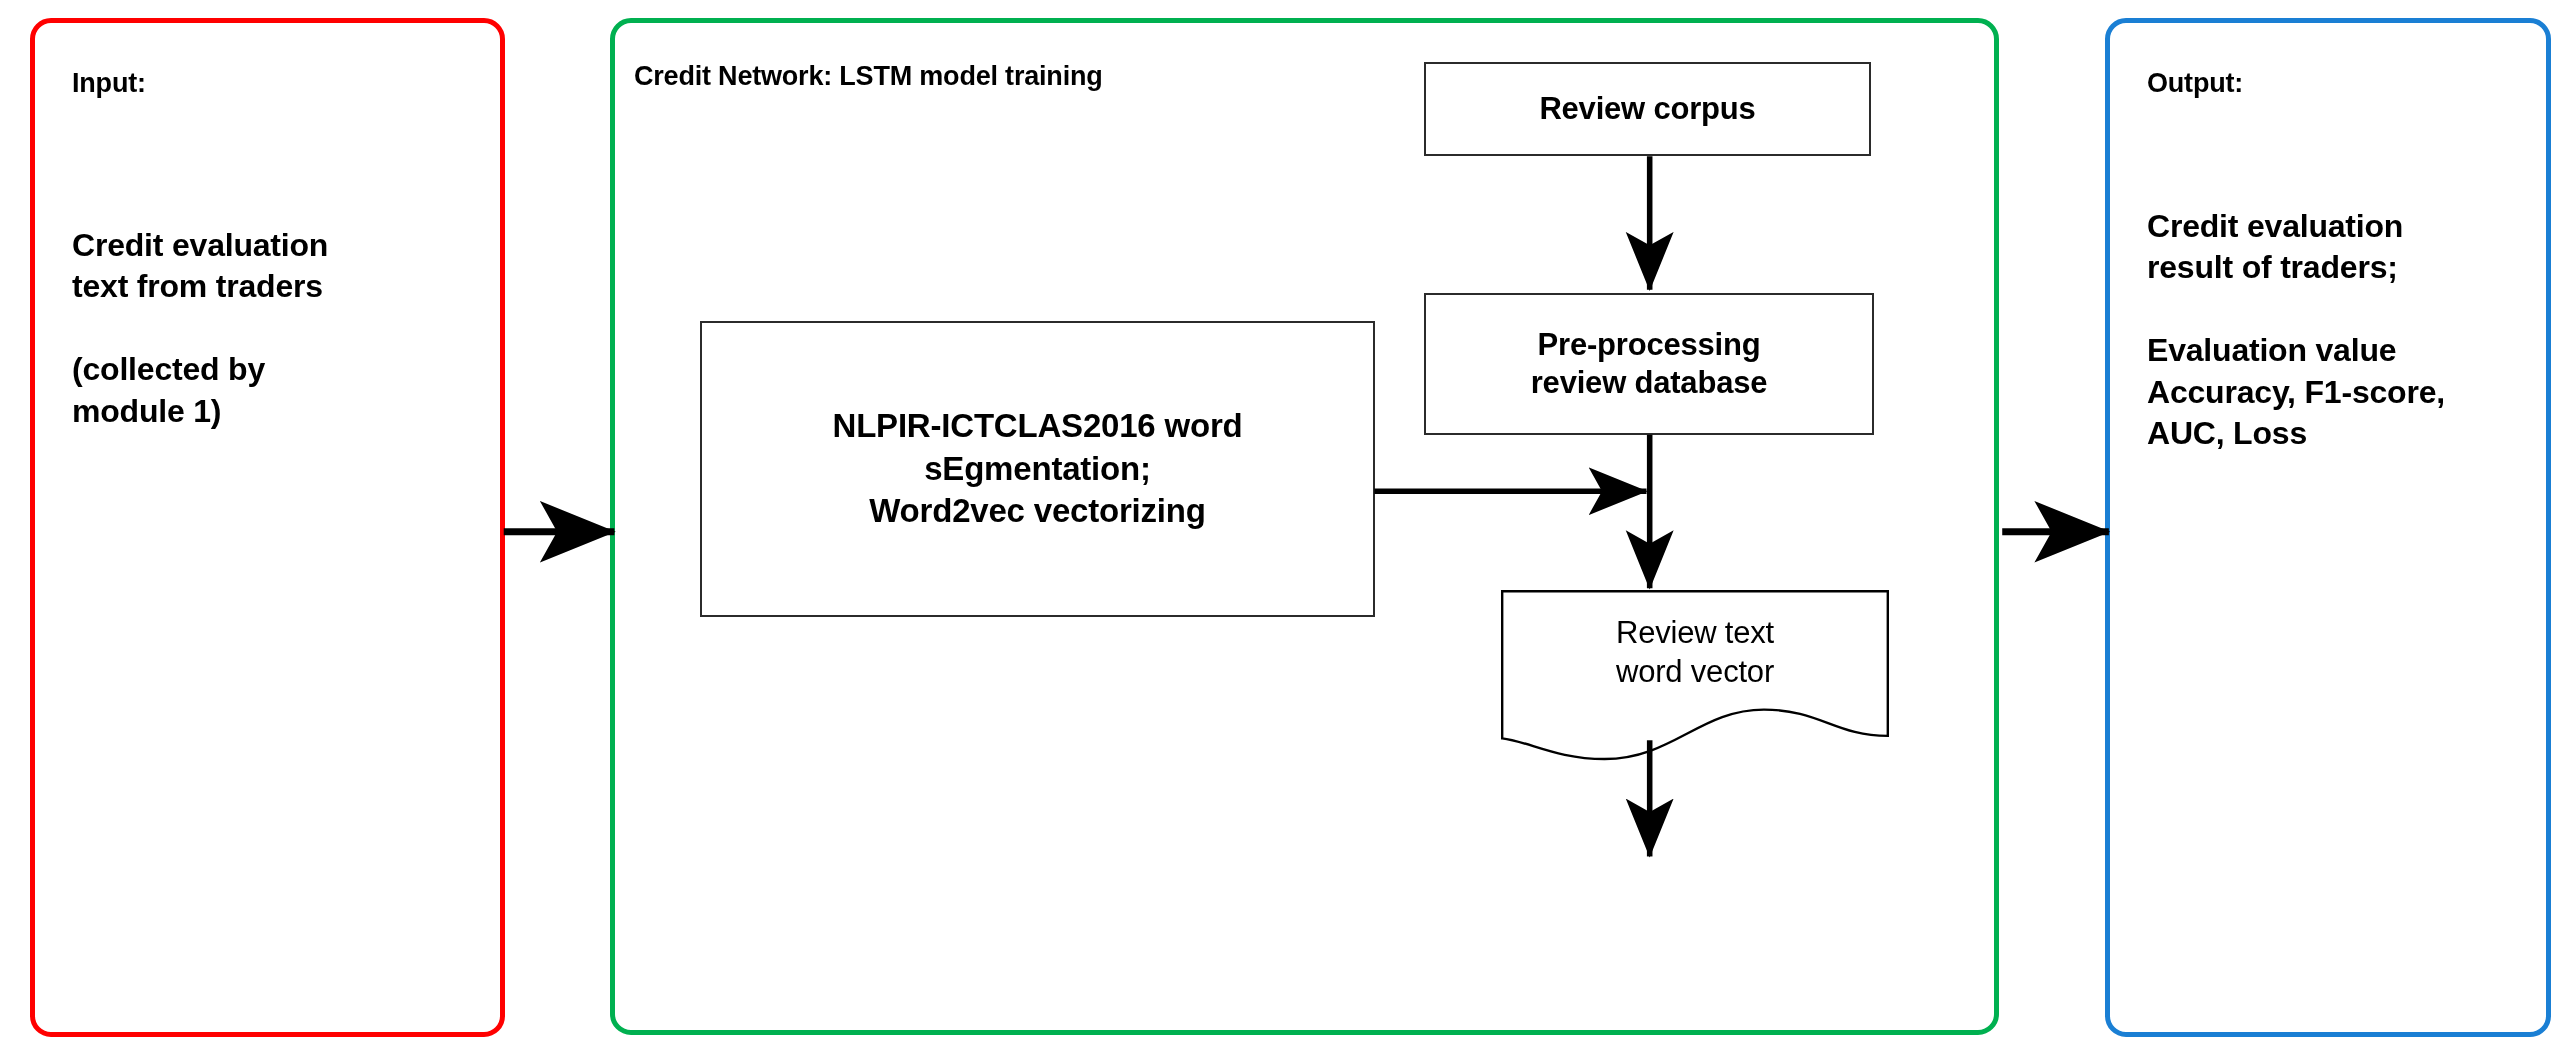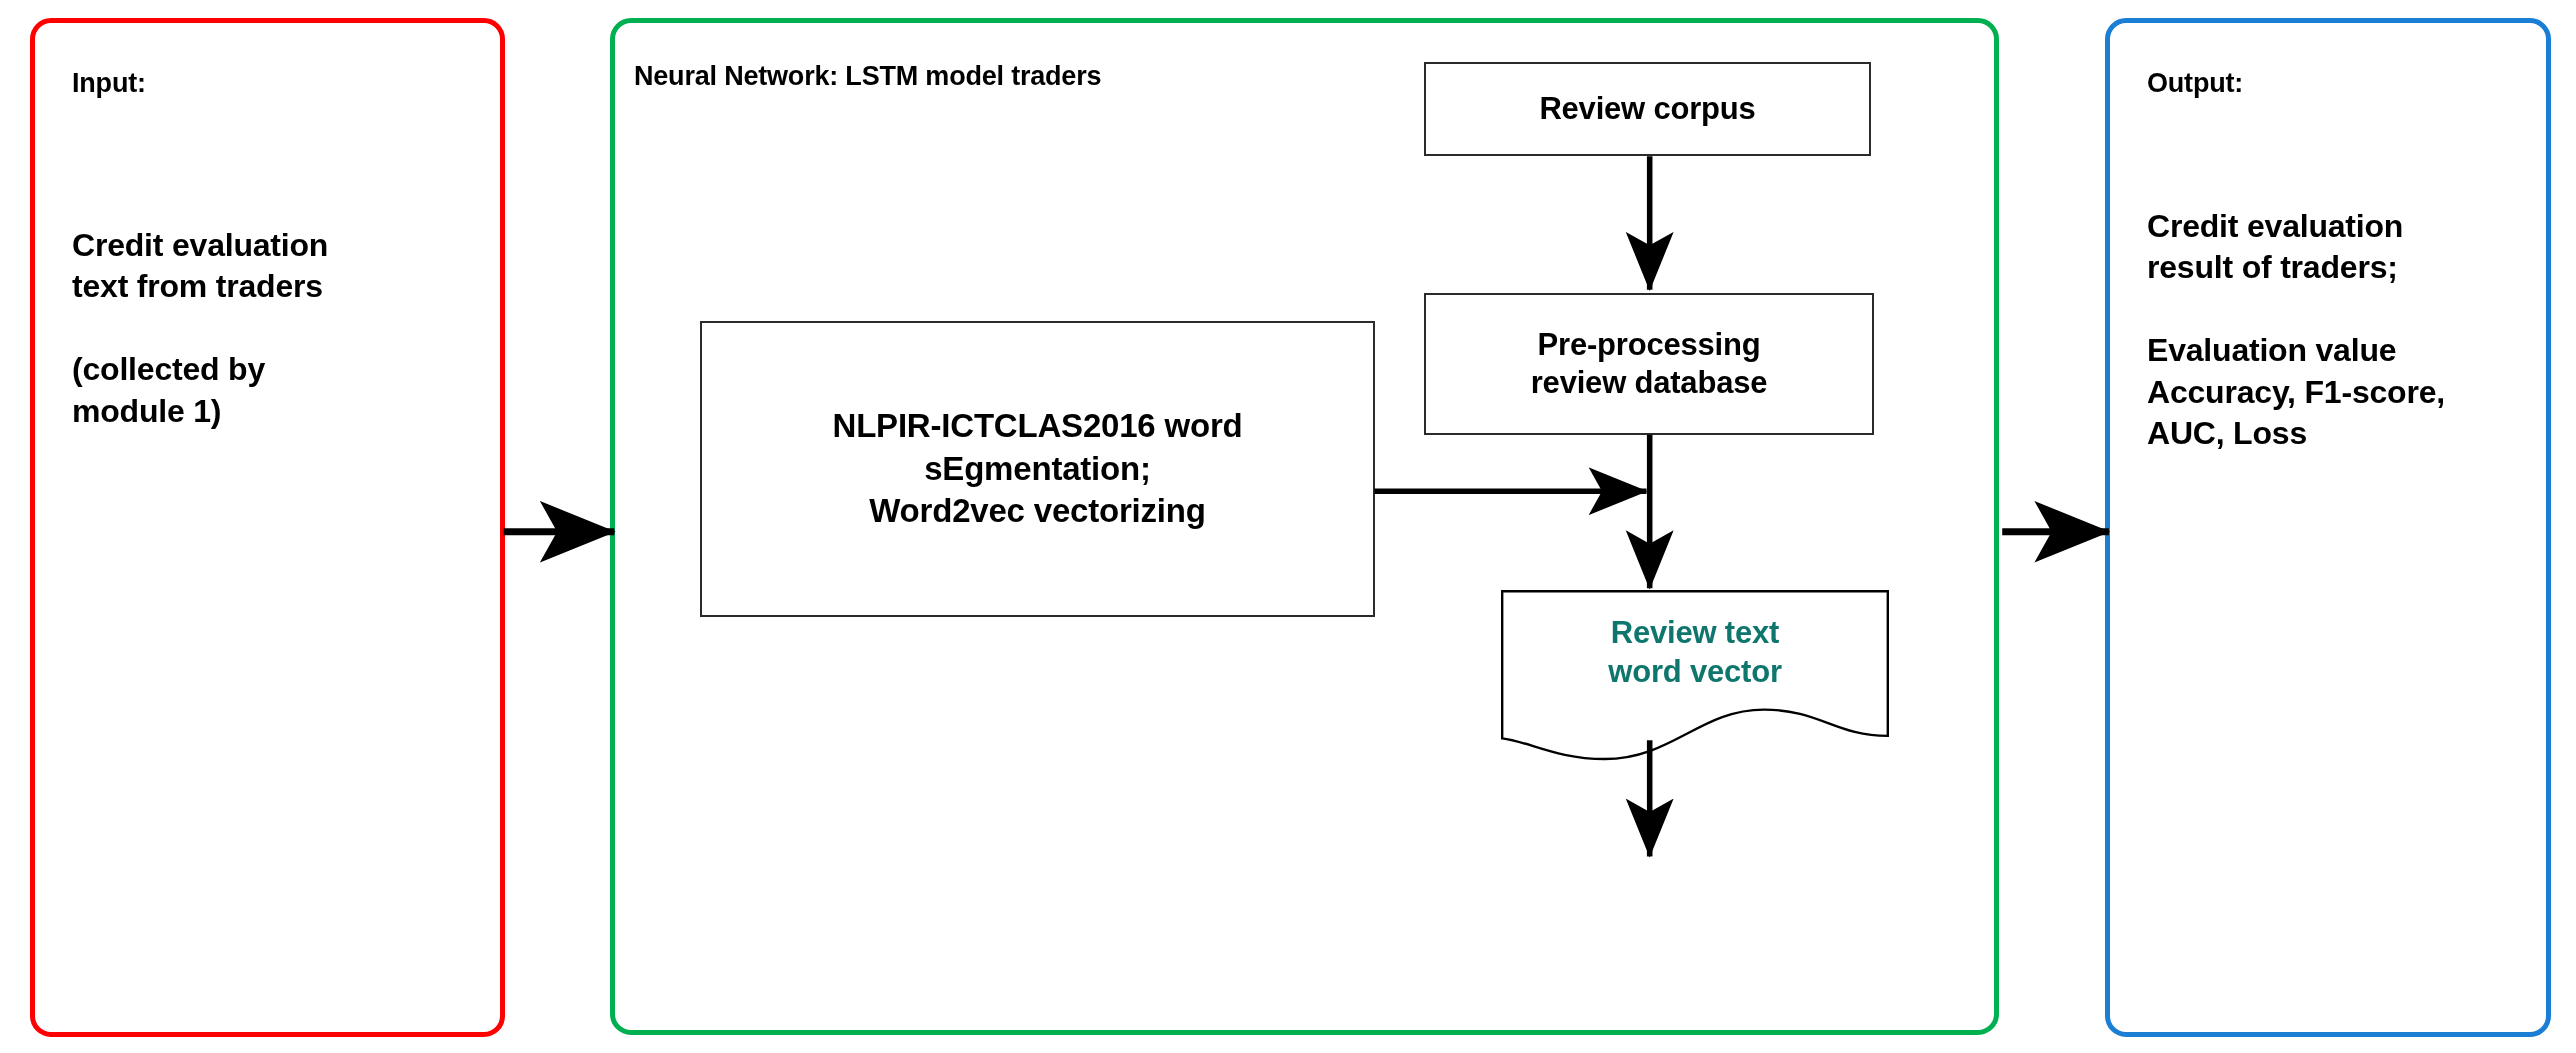--- a/index.html
+++ b/index.html
@@ -111,22 +111,22 @@
     position: absolute;
     left: 0; top: 0;
     width: 100%; height: 100%;
   }
   #box-word-vector .doc-label {
     position: absolute;
     left: 0; top: 24px;
     width: 100%;
     text-align: center;
     font-size: 31px;
-    font-weight: 700;
-    color: #0f766e;
+    font-weight: 400;
+    color: #000000;
     line-height: 1.25;
     letter-spacing: -0.2px;
     white-space: pre-line;
   }
 
   
   #connectors {
     position: absolute;
     left: 0; top: 0;
     width: 2576px; height: 1054px;
@@ -144,21 +144,21 @@
       <div class="panel-body" id="input-body">Credit evaluation
 text from traders
 
 (collected by
 module 1)</div>
     </div>
   </div>
 
   <div class="panel panel-nn" id="panel-nn" style="border-color: rgb(0, 176, 80);">
     <div class="panel-inner">
-      <div class="panel-heading" id="nn-heading">Neural Network: LSTM model traders</div>
+      <div class="panel-heading" id="nn-heading">Credit Network: LSTM model training</div>
     </div>
   </div>
 
   <div class="panel panel-output" id="panel-output" style="border-color: rgb(26, 127, 212);">
     <div class="panel-inner">
       <div class="panel-heading" id="output-heading">Output:</div>
       <div class="panel-body" id="output-body">Credit evaluation
 result of traders;
 
 Evaluation value

